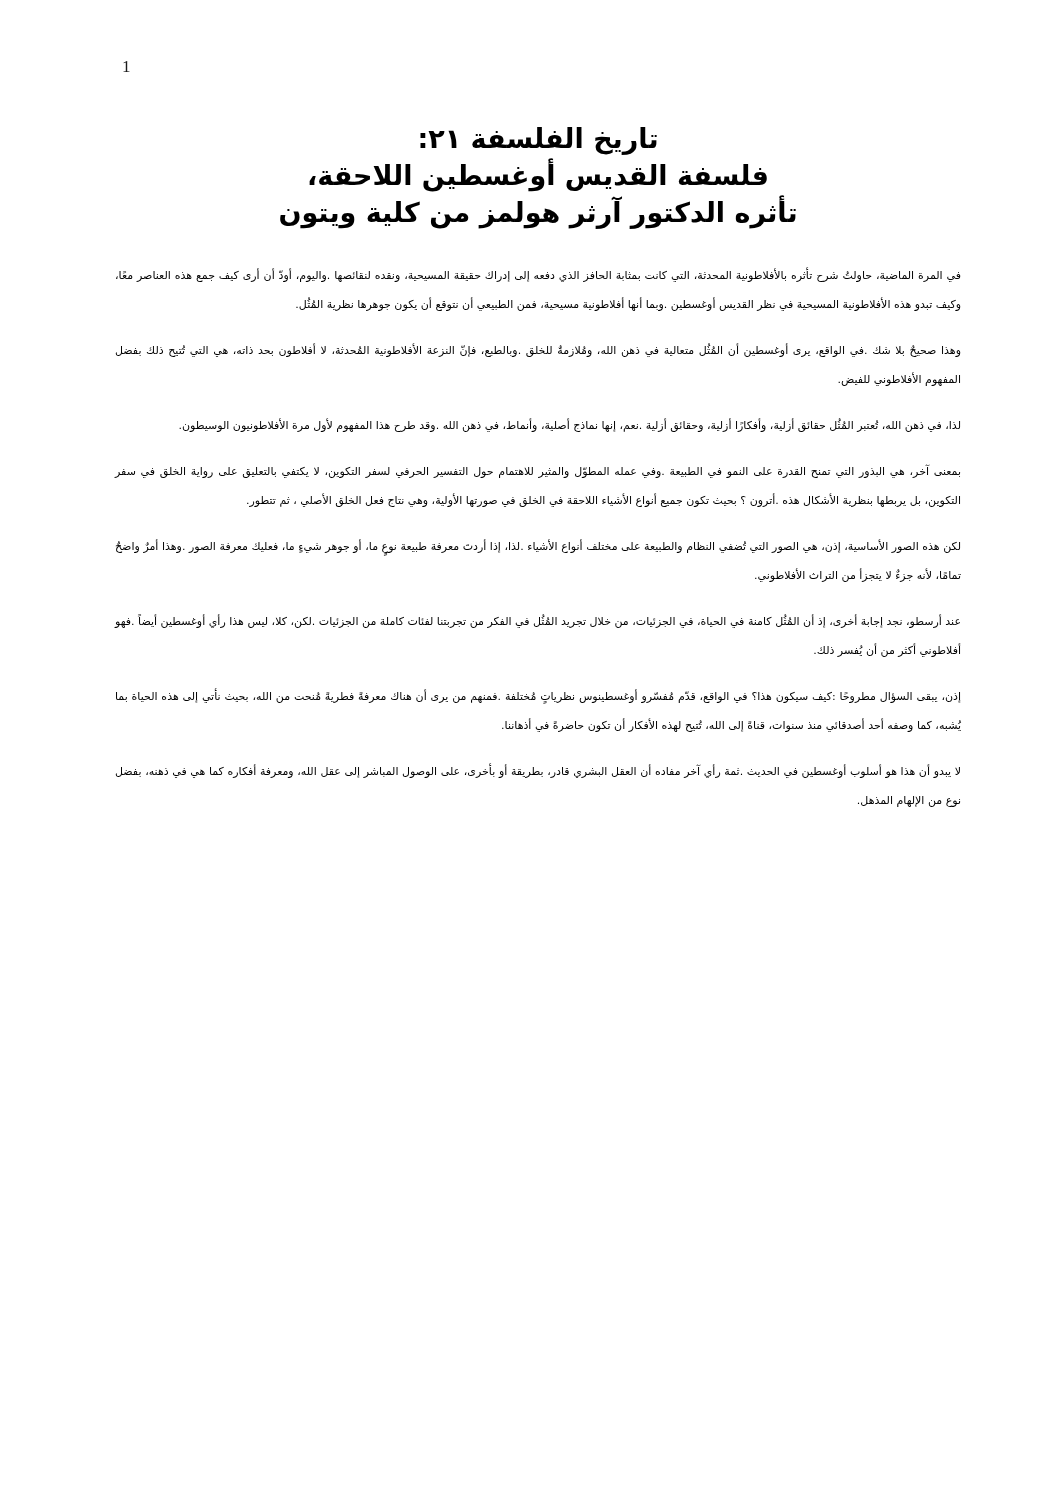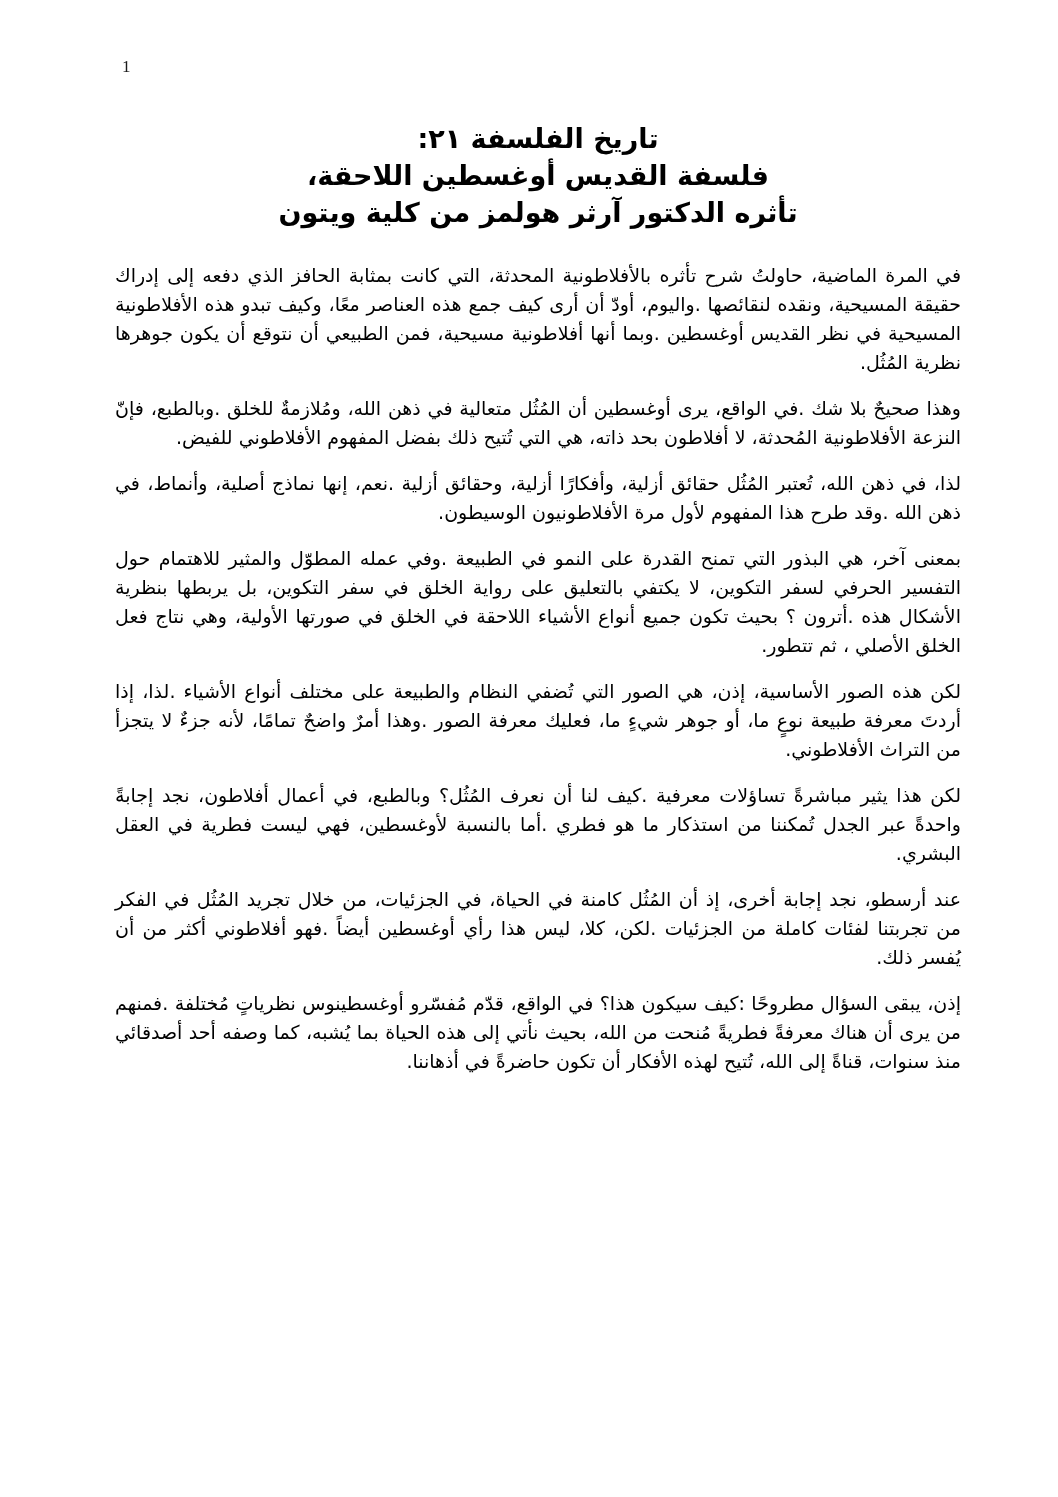--- a/index.html
+++ b/index.html
@@ -38,21 +38,21 @@
     display: block;
   }
   .content {
     margin: 30px 97px 0 115px;
   }
   .content p {
     direction: rtl;
     unicode-bidi: embed;
     text-align: justify;
     text-align-last: right;
-    font-size: 19px;
+    font-size: 11px;
     line-height: 29px;
     margin: 0 0 17px 0;
     color: #000000;
   }
 </style>
 </head>
 <body>
 
 <div class="page">
 
@@ -63,18 +63,18 @@
     <span class="title-line">فلسفة القديس أوغسطين اللاحقة،</span>
     <span class="title-line">تأثره الدكتور آرثر هولمز من كلية ويتون</span>
   </div>
 
   <div class="content">
     <p>في المرة الماضية، حاولتُ شرح تأثره بالأفلاطونية المحدثة، التي كانت بمثابة الحافز الذي دفعه إلى إدراك حقيقة المسيحية، ونقده لنقائصها .واليوم، أودّ أن أرى كيف جمع هذه العناصر معًا، وكيف تبدو هذه الأفلاطونية المسيحية في نظر القديس أوغسطين .وبما أنها أفلاطونية مسيحية، فمن الطبيعي أن نتوقع أن يكون جوهرها نظرية المُثُل.</p>
     <p>وهذا صحيحٌ بلا شك .في الواقع، يرى أوغسطين أن المُثُل متعالية في ذهن الله، ومُلازمةٌ للخلق .وبالطبع، فإنّ النزعة الأفلاطونية المُحدثة، لا أفلاطون بحد ذاته، هي التي تُتيح ذلك بفضل المفهوم الأفلاطوني للفيض.</p>
     <p>لذا، في ذهن الله، تُعتبر المُثُل حقائق أزلية، وأفكارًا أزلية، وحقائق أزلية .نعم، إنها نماذج أصلية، وأنماط، في ذهن الله .وقد طرح هذا المفهوم لأول مرة الأفلاطونيون الوسيطون.</p>
     <p>بمعنى آخر، هي البذور التي تمنح القدرة على النمو في الطبيعة .وفي عمله المطوّل والمثير للاهتمام حول التفسير الحرفي لسفر التكوين، لا يكتفي بالتعليق على رواية الخلق في سفر التكوين، بل يربطها بنظرية الأشكال هذه .أترون ؟ بحيث تكون جميع أنواع الأشياء اللاحقة في الخلق في صورتها الأولية، وهي نتاج فعل الخلق الأصلي ، ثم تتطور.</p>
     <p>لكن هذه الصور الأساسية، إذن، هي الصور التي تُضفي النظام والطبيعة على مختلف أنواع الأشياء .لذا، إذا أردتَ معرفة طبيعة نوعٍ ما، أو جوهر شيءٍ ما، فعليك معرفة الصور .وهذا أمرٌ واضحٌ تمامًا، لأنه جزءٌ لا يتجزأ من التراث الأفلاطوني.</p>
-    <p>لكن هذا يثير مباشرةً تساؤلات معرفية  .كيف لنا أن نعرف المُثُل؟ وبالطبع، في أعمال أفلاطون، نجد إجابةً واحدةً عبر الجدل تُمكننا من استذكار ما هو فطري .أما بالنسبة لأوغسطين، فهي ليست فطرية في العقل البشري.</p>
     <p>عند أرسطو، نجد إجابة أخرى، إذ أن المُثُل كامنة في الحياة، في الجزئيات، من خلال تجريد المُثُل في الفكر من تجربتنا لفئات كاملة من الجزئيات .لكن، كلا، ليس هذا رأي أوغسطين أيضاً .فهو أفلاطوني أكثر من أن يُفسر ذلك.</p>
     <p>إذن، يبقى السؤال مطروحًا :كيف سيكون هذا؟ في الواقع، قدّم مُفسّرو أوغسطينوس نظرياتٍ مُختلفة .فمنهم من يرى أن هناك معرفةً فطريةً مُنحت من الله، بحيث نأتي إلى هذه الحياة بما يُشبه، كما وصفه أحد أصدقائي منذ سنوات، قناةً إلى الله، تُتيح لهذه الأفكار أن تكون حاضرةً في أذهاننا.</p>
+    <p>لا يبدو أن هذا هو أسلوب أوغسطين في الحديث .ثمة رأي آخر مفاده أن العقل البشري قادر، بطريقة أو بأخرى، على الوصول المباشر إلى عقل الله، ومعرفة أفكاره كما هي في ذهنه، بفضل نوع من الإلهام المذهل.</p>
   </div>
 
 </div>
 
 </body></html>

